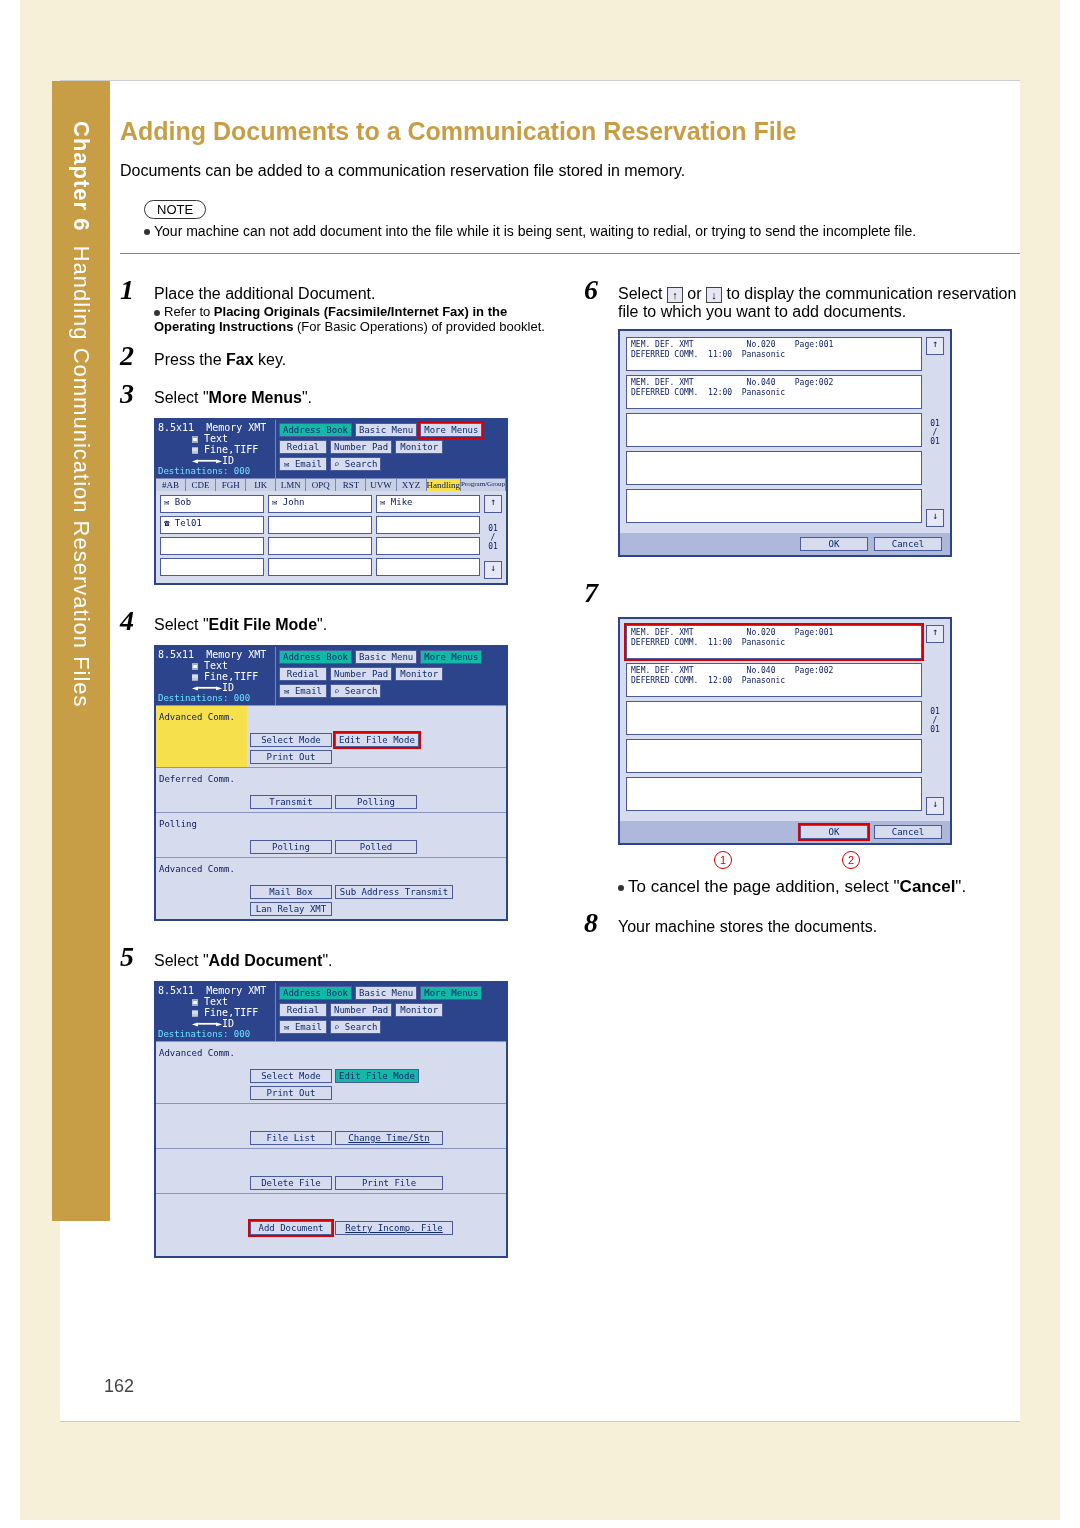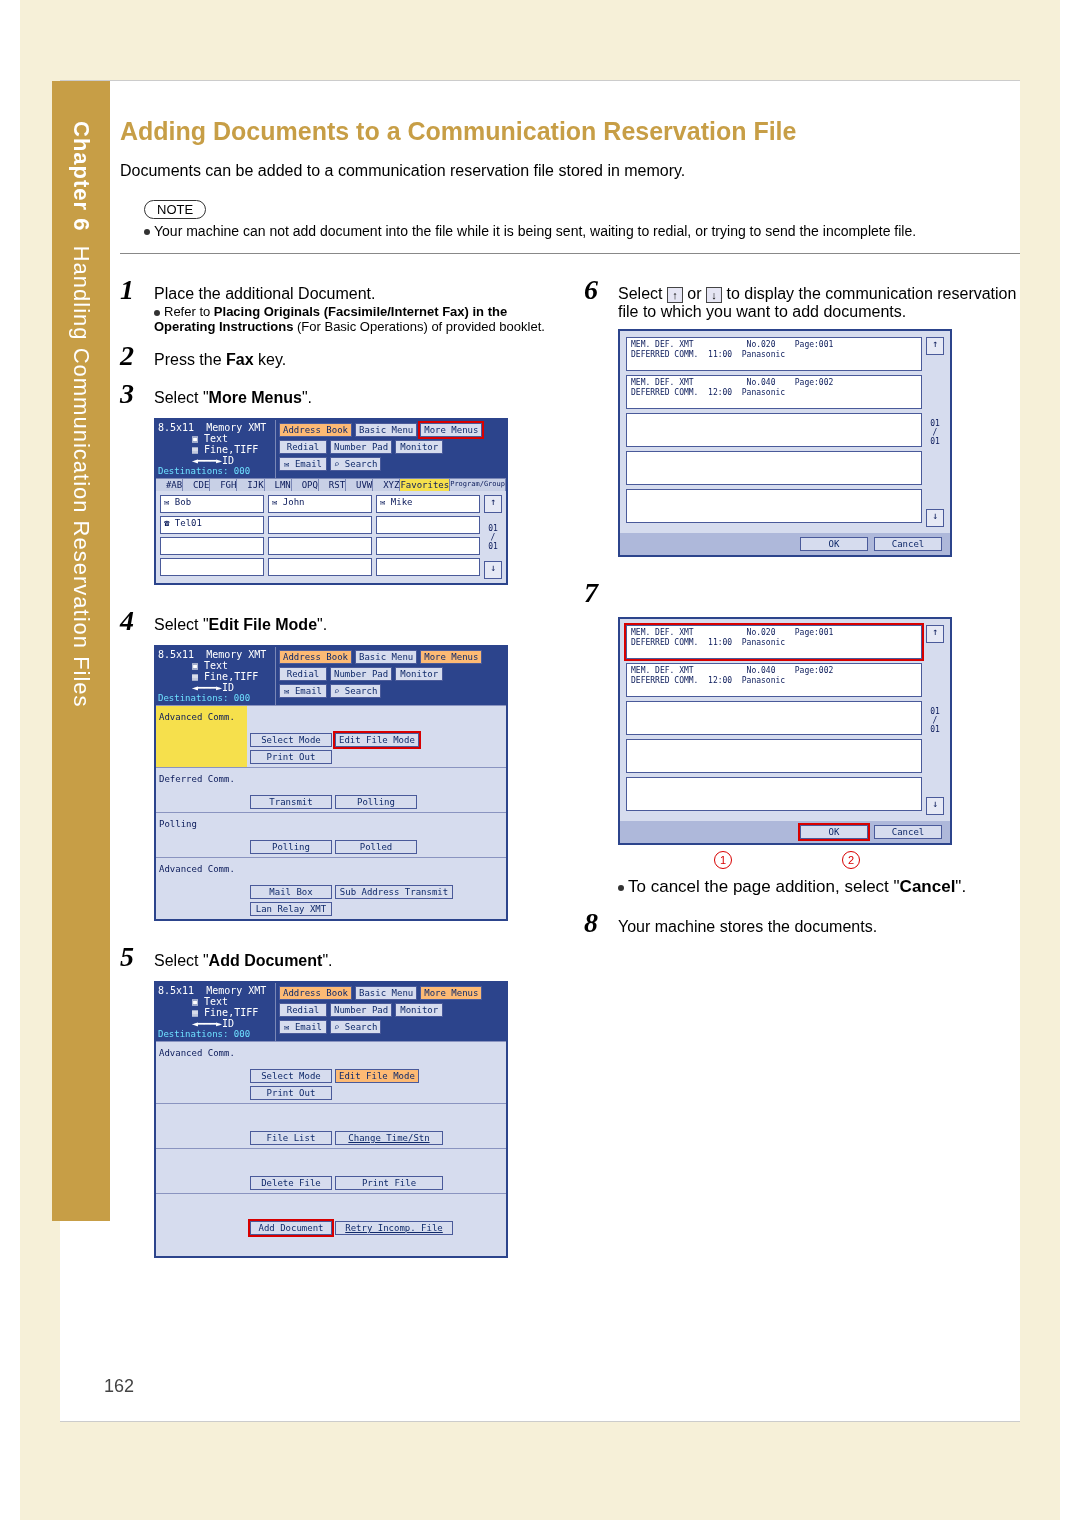--- a/index.html
+++ b/index.html
@@ -144,36 +144,37 @@
   .btn {
     display: inline-block;
     border: 1px solid #4a5a9a;
     background: #d6dcee;
     color: #102a6a;
     padding: 1px 3px;
     text-align: center;
     font-size: 9px;
     min-width: 40px;
   }
-  .btn.yellow { background: #fdba74; }
+  .btn.yellow { background: #14b8a6; }
   .btn.hl { outline: 2px solid #d80000; }
   .btn.wide { min-width: 60px; }
   .tabs {
     display: flex;
     background: #aeb8da;
     border-top: 1px solid #7a87b6;
   }
   .tabs .tab {
     flex: 1;
-    text-align: right;
+    text-align: center;
     border-right: 1px solid #7a87b6;
     font-size: 9px;
     padding: 1px 0;
     color: #0a1a5a;
     background: #c8d0e6;
+    font-family: Liberation Serif, serif;
   }
   .tabs .tab.fav { background: #f6e04c; }
   .rows {
     background: #d6dcee;
     padding: 4px;
   }
   .contactrow {
     display: flex;
     gap: 4px;
     margin-bottom: 3px;
@@ -352,21 +353,21 @@
             <div class="tabs">
               <div class="tab">#AB</div>
               <div class="tab">CDE</div>
               <div class="tab">FGH</div>
               <div class="tab">IJK</div>
               <div class="tab">LMN</div>
               <div class="tab">OPQ</div>
               <div class="tab">RST</div>
               <div class="tab">UVW</div>
               <div class="tab">XYZ</div>
-              <div class="tab fav">Favorites</div>
+              <div class="tab fav">Handling</div>
               <div class="tab" style="font-size:7px;">Program/Group</div>
             </div>
             <div class="rows" style="display:flex;gap:4px;">
               <div style="flex:1;">
                 <div class="contactrow">
                   <div class="cell">✉ <span>Bob</span></div>
                   <div class="cell">✉ <span>John</span></div>
                   <div class="cell">✉ <span>Mike</span></div>
                 </div>
                 <div class="contactrow">

